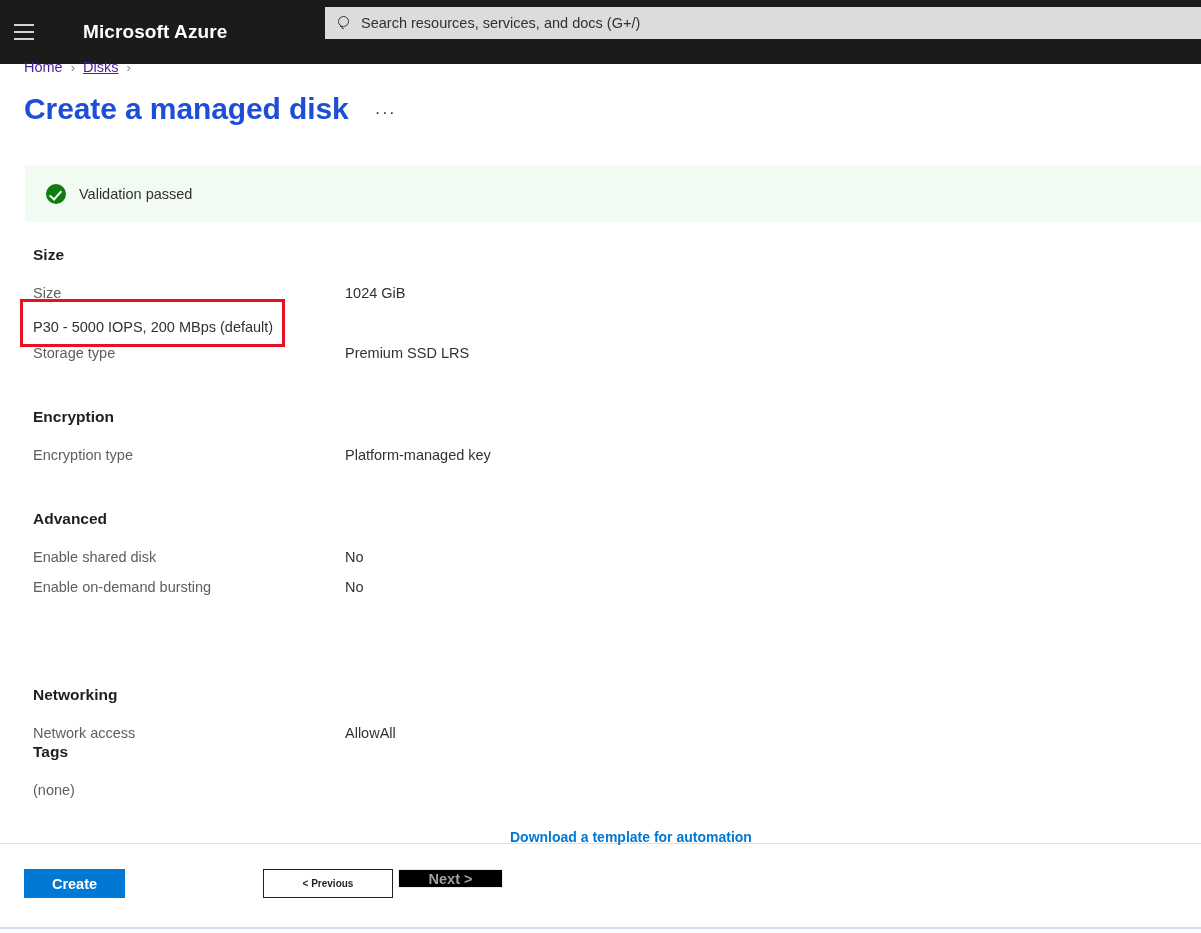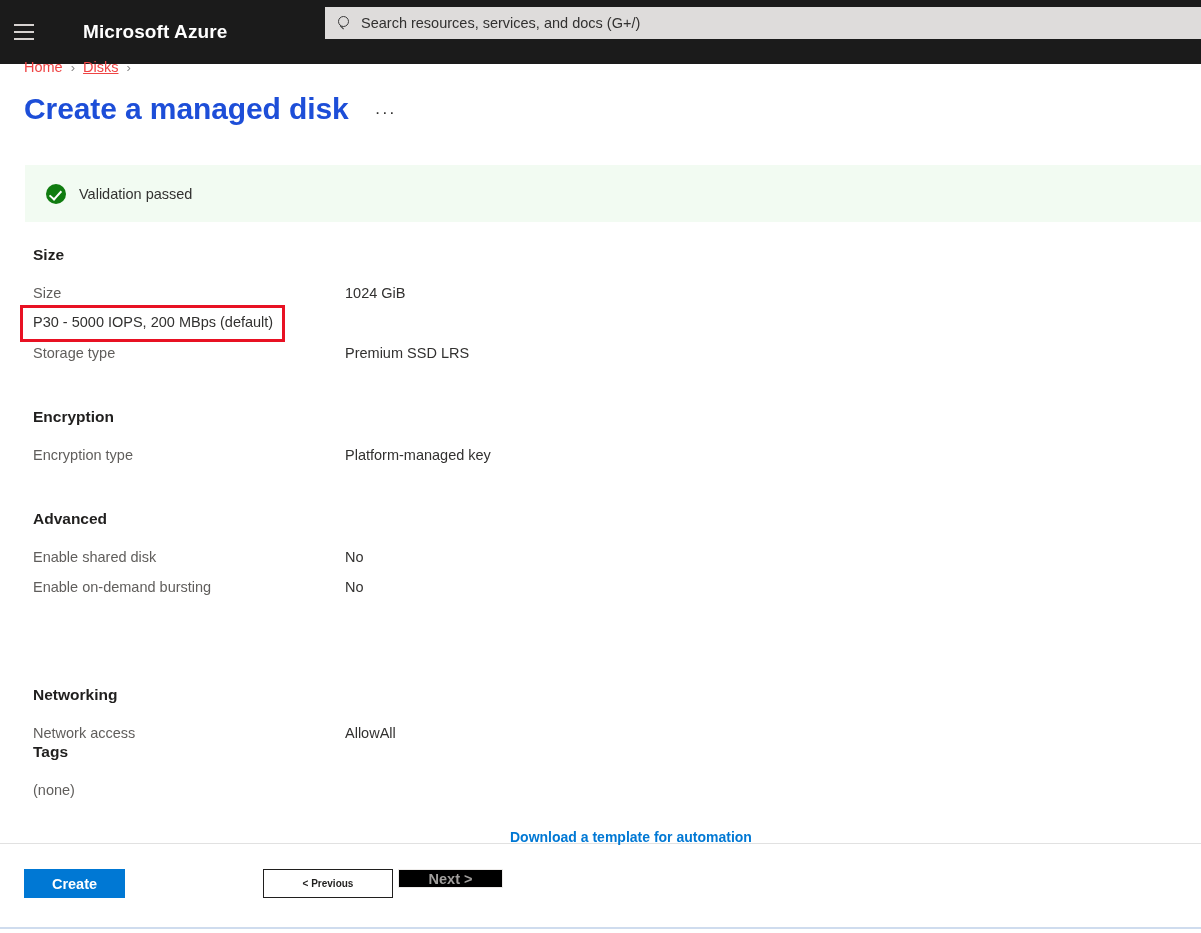--- a/index.html
+++ b/index.html
@@ -99,21 +99,21 @@
   
   .breadcrumb {
     position: absolute;
     left: 24px;
     top: 59px;
     display: flex;
     align-items: center;
     font-size: 14.5px;
   }
   .crumb-link {
-    color: #ef4444;
+    color: #4c1d95;
     text-decoration: none;
     cursor: pointer;
   }
   .crumb-link.hovered { text-decoration: underline; }
   .crumb-sep {
     color: #878787;
     margin: 0 8px;
     font-size: 13px;
     user-select: none;
   }
@@ -196,21 +196,21 @@
     font-size: 14.5px;
     color: #605e5c;
     flex: 0 0 auto;
   }
   .row-value {
     font-size: 14.5px;
     color: #323130;
   }
   .row-value.highlighted {
     outline: 3px solid #e81123;
-    padding: 6px 9px 8px 10px;
+    padding: 17px 9px 8px 10px;
     margin-left: -10px;
     margin-top: 0px;
     line-height: 17px;
   }
 
   
   .footer-divider {
     position: absolute;
     left: 0;
     top: 843px;

